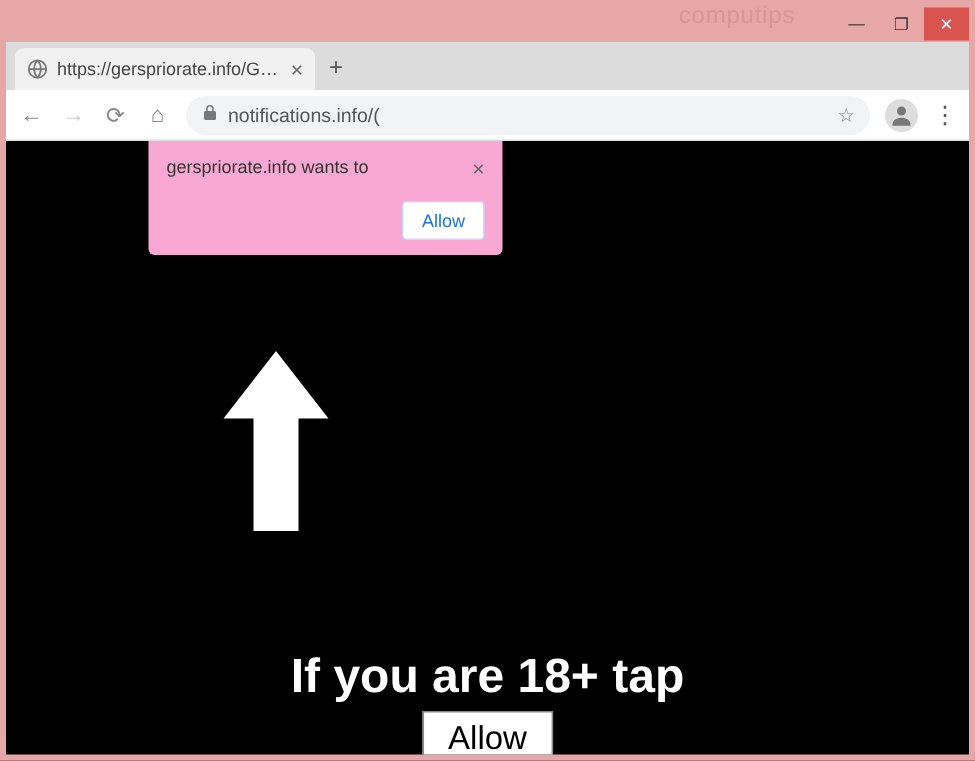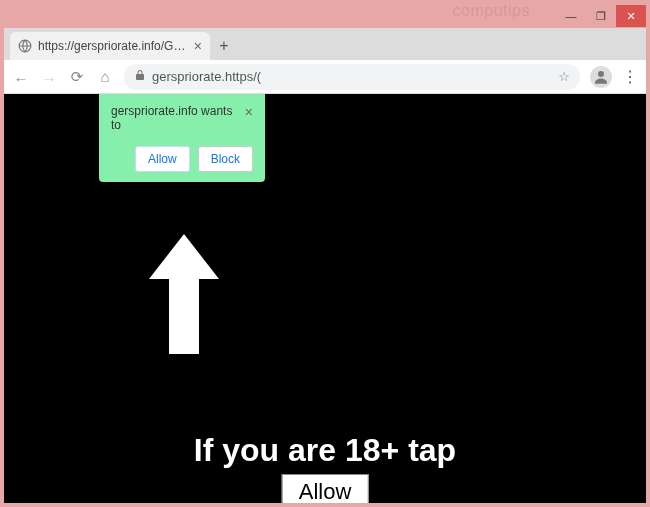--- a/index.html
+++ b/index.html
@@ -26,21 +26,21 @@
     .nav-btn.disabled { color: #ccc; }
     .omnibox { flex: 1; height: 26px; background: #f1f3f4; border-radius: 13px; display: flex; align-items: center; padding: 0 10px; font-size: 13px; color: #555; gap: 6px; }
     .lock-icon { color: #777; }
     .omnibox-url { flex: 1; }
     .star-icon { color: #888; }
     .avatar { width: 22px; height: 22px; border-radius: 50%; background: #ddd; display: flex; align-items: center; justify-content: center; }
     .menu-dots { color: #555; font-size: 16px; }
     
     .viewport { background: #000; height: 409px; position: relative; overflow: hidden; }
     
-    .notification-popup { position: absolute; top: 0; left: 95px; width: 166px; background: #86efac; border-radius: 0 0 4px 4px; box-shadow: 0 2px 10px rgba(0,0,0,0.3); padding: 10px 12px 10px 12px; z-index: 10; }
+    .notification-popup { position: absolute; top: 0; left: 95px; width: 236px; background: #f9a8d4; border-radius: 0 0 4px 4px; box-shadow: 0 2px 10px rgba(0,0,0,0.3); padding: 10px 12px 10px 12px; z-index: 10; }
     .notif-header { display: flex; justify-content: space-between; align-items: flex-start; }
     .notif-title { font-size: 12px; color: #333; }
     .notif-close { font-size: 14px; color: #666; }
     .notif-body { display: flex; align-items: center; gap: 10px; margin-top: 8px; }
     .bell-icon { color: #555; }
     .notif-text { font-size: 11px; color: #666; }
     .notif-actions { display: flex; justify-content: flex-end; gap: 8px; margin-top: 14px; }
     .notif-btn { border: 1px solid #ccc; background: #fff; color: #1a73e8; font-size: 12px; padding: 5px 12px; border-radius: 3px; }
     .notif-btn.primary { border-color: #c8dafc; }
     .arrow-wrap { position: absolute; left: 140px; top: 140px; }
@@ -80,21 +80,21 @@
       <span class="nav-btn">←</span>
       <span class="nav-btn disabled">→</span>
       <span class="nav-btn">⟳</span>
       <span class="nav-btn">⌂</span>
       <div class="omnibox">
         <span class="lock-icon">
           <svg width="12" height="12" viewBox="0 0 24 24" fill="#777">
               <path d="M12 2a5 5 0 00-5 5v3H6a2 2 0 00-2 2v8a2 2 0 002 2h12a2 2 0 002-2v-8a2 2 0 00-2-2h-1V7a5 5 0 00-5-5zm-3 5a3 3 0 116 0v3H9V7z"></path>
             </svg>
         </span>
-        <span class="omnibox-url">gerspriorate.https/(</span>
+        <span class="omnibox-url">notifications.info/(</span>
         <span class="star-icon">☆</span>
       </div>
       <span class="avatar">
         <svg width="18" height="18" viewBox="0 0 24 24" fill="#777">
             <circle cx="12" cy="8" r="4"></circle>
             <path d="M4 20c0-4 4-6 8-6s8 2 8 6v1H4v-1z"></path>
           </svg>
       </span>
       <span class="menu-dots">⋮</span>
     </div>
@@ -102,21 +102,20 @@
 
   <div class="viewport">
 
     <div class="notification-popup">
       <div class="notif-header">
         <span class="notif-title">gerspriorate.info wants to</span>
         <span class="notif-close">×</span>
       </div>
       <div class="notif-actions">
         <button class="notif-btn primary">Allow</button>
-        <button class="notif-btn">Block</button>
       </div>
     </div>
 
     <div class="arrow-wrap">
       <svg width="80" height="120" viewBox="0 0 80 120" fill="#fff">
         <path d="M40 0 L75 45 L55 45 L55 120 L25 120 L25 45 L5 45 Z"></path>
       </svg>
     </div>
 
 

